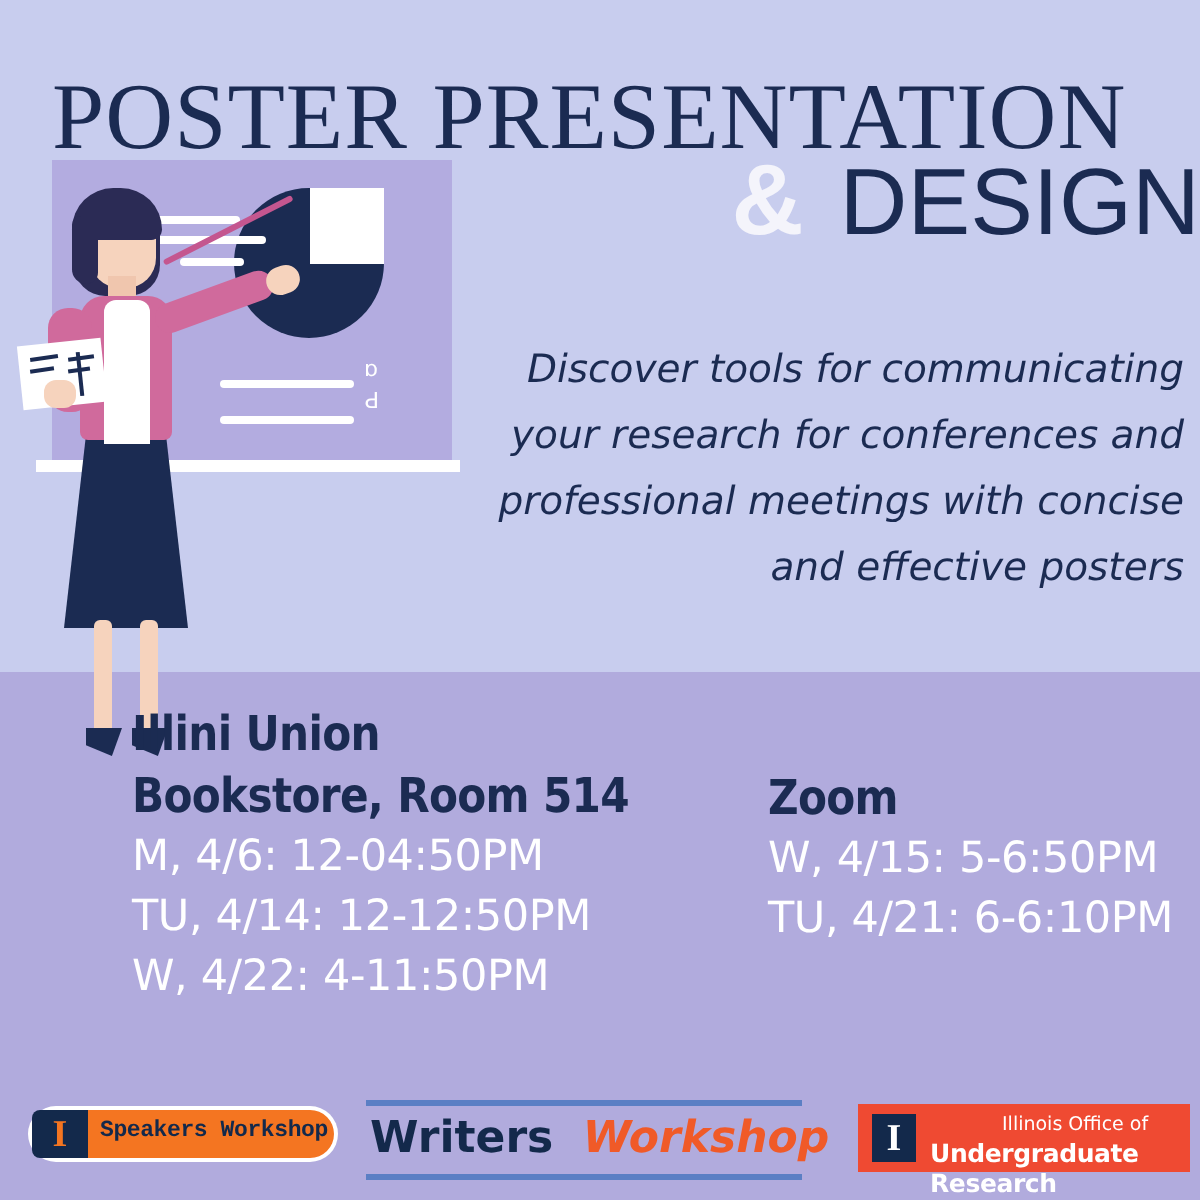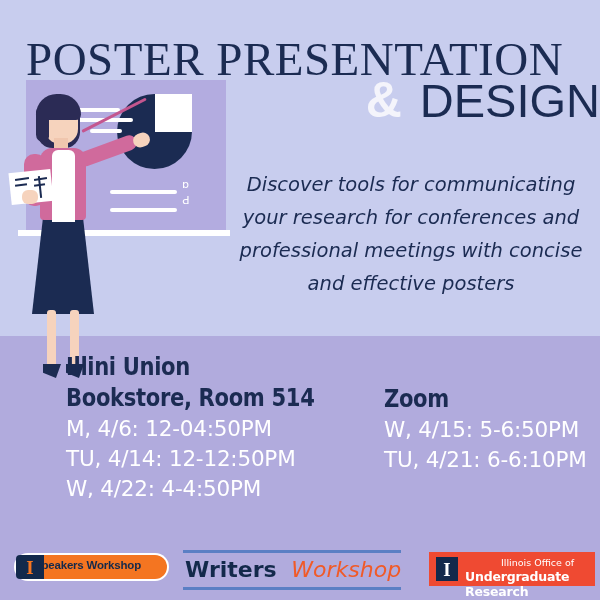--- a/index.html
+++ b/index.html
@@ -29,21 +29,21 @@
     text-align:right; white-space:nowrap;
   }
   .amp { color:#f4f4fb; font-weight:700; font-size:50px; margin-right:18px; }
   .design { color:#1b2b52; }
 
   
   .desc {
     position:absolute; left:230px; top:168px; width:362px;
     font-family:"DejaVu Sans", sans-serif;
     font-style:italic; font-size:19.5px; line-height:33px;
-    color:#1b2b52; text-align:center;
+    color:#1b2b52; text-align:right;
   }
 
   
   .illus { position:absolute; left:0px; top:78px; width:228px; height:258px; }
   .board {
     position:absolute; left:26px; top:2px; width:200px; height:152px;
     background:#b3ace0;
   }
   .board-ledge {
     position:absolute; left:18px; top:152px; width:212px; height:6px;
@@ -145,36 +145,36 @@
   .sp-block {
     position:absolute; left:2px; top:2px; width:28px; height:24px;
     background:#13294b; border-radius:4px 0 0 4px;
     display:flex; align-items:center; justify-content:center;
   }
   .sp-i {
     font-family:"Liberation Serif", serif; font-weight:700;
     font-size:19px; color:#f47521; line-height:1;
   }
   .sp-label {
-    position:absolute; left:20px; top:6px;
-    font-family:Liberation Sans, sans-serif; font-weight:700;
+    position:absolute; left:36px; top:6px;
+    font-family:Liberation Mono, monospace; font-weight:700;
     font-size:11.5px; color:#13294b; letter-spacing:-0.2px;
   }
 
   .logo-writers { position:absolute; left:183px; top:8px; width:218px; height:40px; }
   .wr-rule { position:absolute; left:0; width:218px; height:2.5px; background:#5b7fc4; }
   .wr-top { top:0px; }
   .wr-bot { top:37px; }
   .wr-text {
     position:absolute; left:2px; top:6px; width:214px;
     font-family:"DejaVu Sans", sans-serif;
     font-size:22px; line-height:28px; text-align:center; white-space:nowrap;
   }
   .wr-a { font-weight:700; color:#13294b; }
-  .wr-b { font-style:italic; color:#f05a28; font-weight:400; }
+  .wr-b { font-style:italic; color:#f05a28; font-weight:700; }
 
   .logo-uor {
     position:absolute; left:429px; top:10px; width:166px; height:34px;
     background:#ef4a32;
   }
   .uor-block {
     position:absolute; left:7px; top:5px; width:22px; height:24px;
     background:#13294b; display:flex; align-items:center; justify-content:center;
   }
   .uor-i {
@@ -254,21 +254,21 @@
     <div class="w-handL"></div>
   </div>
 
   <div class="sched">
 
     <div class="col col-left">
       <div class="head">Illini Union</div>
       <div class="head">Bookstore, Room 514</div>
       <div class="time">M, 4/6: 12-04:50PM</div>
       <div class="time">TU, 4/14: 12-12:50PM</div>
-      <div class="time">W, 4/22: 4-4:50PM</div>
+      <div class="time">W, 4/22: 4-11:50PM</div>
     </div>
 
     <div class="col col-right">
       <div class="head">Zoom</div>
       <div class="time">W, 4/15: 5-6:50PM</div>
       <div class="time">TU, 4/21: 6-6:10PM</div>
     </div>
   </div>
 
   <div class="footer">

